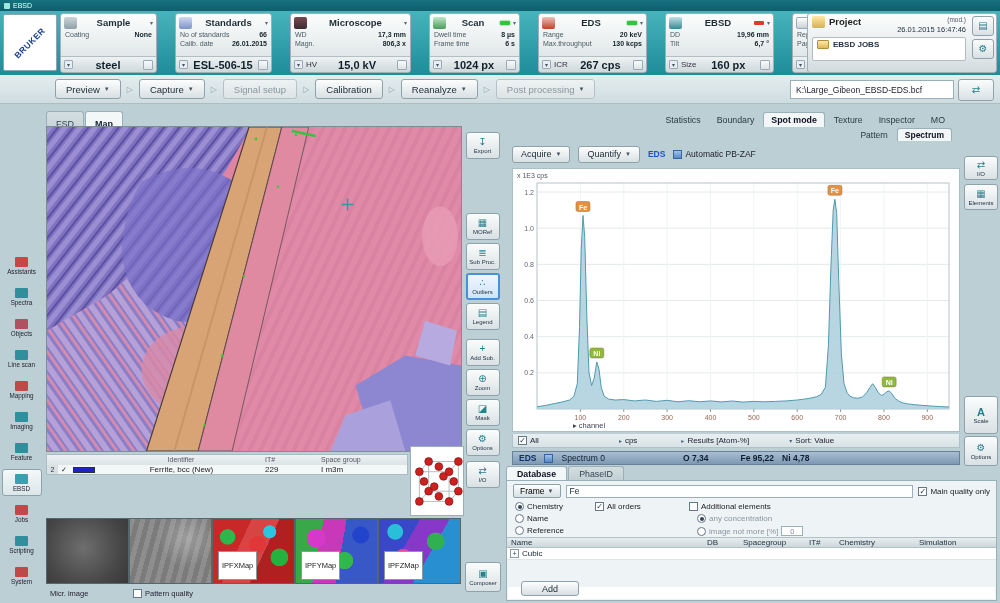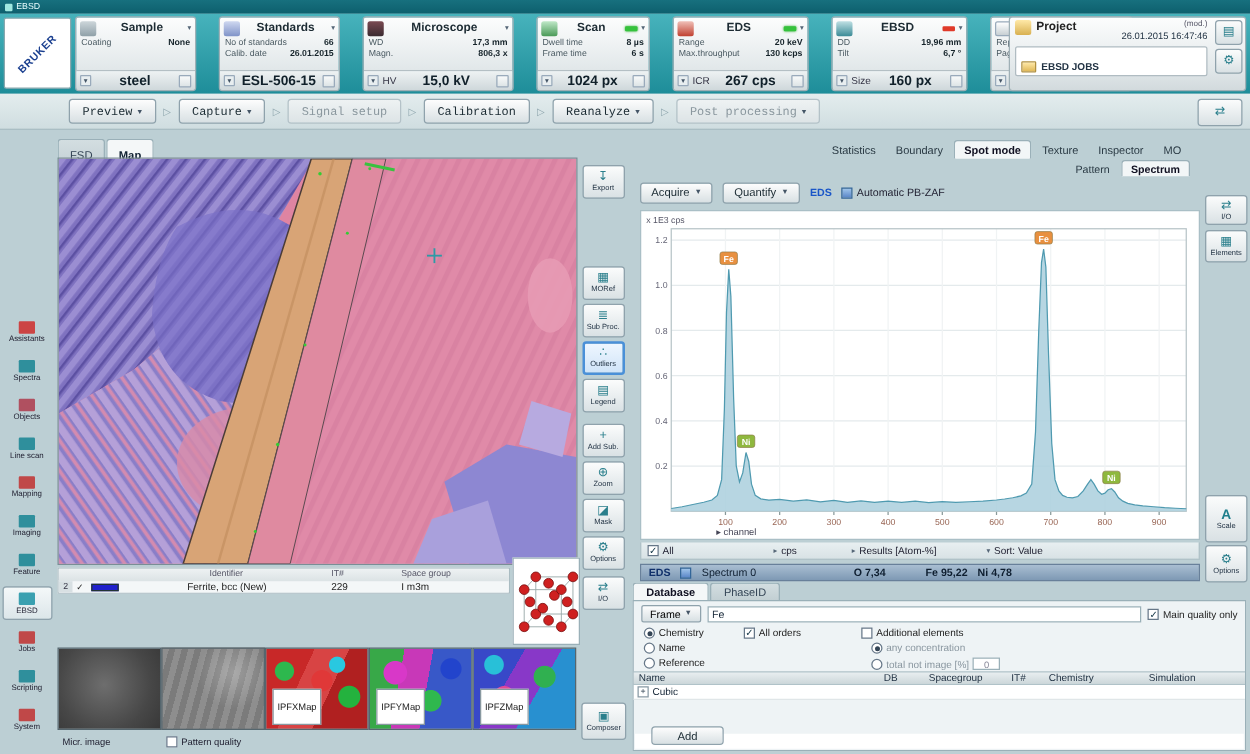--- a/index.html
+++ b/index.html
@@ -42,29 +42,29 @@
 .rg-ficon{width:10px;height:10px;border:1px solid #9ab;background:linear-gradient(#f8fafa,#dde4e6);border-radius:1px}
 
 
 .project{position:absolute;right:3px;top:2px;width:190px;height:60px;display:flex}
 .prj-main{flex:1;position:relative}
 .prj-head{display:flex;align-items:flex-start;gap:4px;padding:2px 4px}
 .prj-title{font-weight:bold;font-size:9.5px}
 .prj-right{margin-left:auto;text-align:right}
 .prj-mod{font-size:6.5px;color:#556;display:block}
 .prj-date{font-size:7.5px;color:#234}
-.prj-item{margin:1px 4px;background:#fff;border:1px solid #b0bcc2;height:24px;padding:2px 4px;font-size:8px;display:flex;gap:4px;align-items:flex-end;border-radius:2px;font-weight:bold;color:#234}
+.prj-item{margin:1px 4px;background:#fff;border:1px solid #b0bcc2;height:24px;padding:2px 4px;font-size:8px;display:flex;gap:4px;align-items:flex-start;border-radius:2px;font-weight:bold;color:#234}
 .folder-icon{width:12px;height:9px;background:linear-gradient(#ffe9a8,#e0b858);border:1px solid #b09040;border-radius:1px;flex:none}
 .prj-btns{width:26px;display:flex;flex-direction:column;gap:3px;padding:2px 2px}
 .prj-btns .mini{width:22px;height:20px}
 
 
 .toolbar{position:absolute;left:0;top:75px;width:100%;height:29px;background:linear-gradient(#e4edee,#cfdde0);border-bottom:1px solid #aabec4}
 .tb-left{position:absolute;left:55px;top:4px;display:flex;align-items:center;gap:6px}
-.tbtn{display:inline-flex;align-items:center;gap:4px;height:20px;padding:0 10px;background:linear-gradient(#fdfdfd,#d8e0e3);border:1px solid #8fa2ac;border-radius:3px;font-size:9.5px;color:#1a2a32;font-family:Liberation Mono, monospace;white-space:nowrap}
+.tbtn{display:inline-flex;align-items:center;gap:4px;height:20px;padding:0 10px;background:linear-gradient(#fdfdfd,#d8e0e3);border:1px solid #8fa2ac;border-radius:3px;font-size:9.5px;color:#1a2a32;font-family:Liberation Sans, sans-serif;white-space:nowrap}
 .tbtn.disabled{color:#8a979e;border-color:#b4c2c8;background:linear-gradient(#eef2f3,#dde4e6)}
 .tbtn .dd{font-size:6px;color:#456}
 .flow-arrow{color:#8fa6ae;font-size:8px}
 .filebox{position:absolute;right:46px;top:5px;width:164px;height:19px;background:#fff;border:1px solid #9ab0b8;font-size:8.5px;display:flex;align-items:center;padding:0 5px;color:#223;white-space:nowrap;overflow:hidden}
 
 
 .mini{display:flex;flex-direction:column;align-items:center;justify-content:center;gap:1px;background:linear-gradient(#fbfcfc,#d9e1e4);border:1px solid #8fa2ac;border-radius:3px;font-size:6px;color:#234;font-family:inherit}
 .mini .micon{font-size:10px;line-height:10px;color:#2a7f8c}
 .mini.selected{border:2px solid #4a90d8;background:linear-gradient(#eef6ff,#d0e4f8)}
 .io-top{position:absolute;right:6px;top:4px;width:36px;height:22px}
@@ -393,20 +393,23 @@
       <span class="flow-arrow">▷</span>
       <button class="tbtn">
         <span>Reanalyze</span>
         <span class="dd">▼</span>
       </button>
       <span class="flow-arrow">▷</span>
       <button class="tbtn disabled">
         <span>Post processing</span>
         <span class="dd">▼</span>
       </button>
+    </div>
+  <div class="filebox">
+      <span>K:\Large_Gibeon_EBSD-EDS.bcf</span>
     </div>
   <button class="mini io-top">
       <span class="micon">⇄</span>
     </button>
 </div>
 
 <div class="sidebar">
     <div class="side-item">
       <span class="sicon"></span>
       <span class="slbl">Assistants</span>
@@ -802,21 +805,21 @@
               <i></i>
             </span>
             <span>any concentration</span>
           </span>
         <span class="opt" style="left:8px;top:25px">
             <span class="rb"></span>
             <span>Reference</span>
           </span>
         <span class="opt dim" style="left:190px;top:25px">
             <span class="rb"></span>
-            <span>total not image [%]</span>
+            <span>image not more [%]</span>
           <input class="tnm-input" value="0" style="">
           </span>
       </div>
       <div class="db-grid-head">
           <span class="dbh" style="width: 196px;">Name</span>
           <span class="dbh" style="width: 36px;">DB</span>
           <span class="dbh" style="width: 66px;">Spacegroup</span>
           <span class="dbh" style="width: 30px;">IT#</span>
           <span class="dbh" style="width: 80px;">Chemistry</span>
           <span class="dbh" style="flex: 1 1 0%;">Simulation</span>

